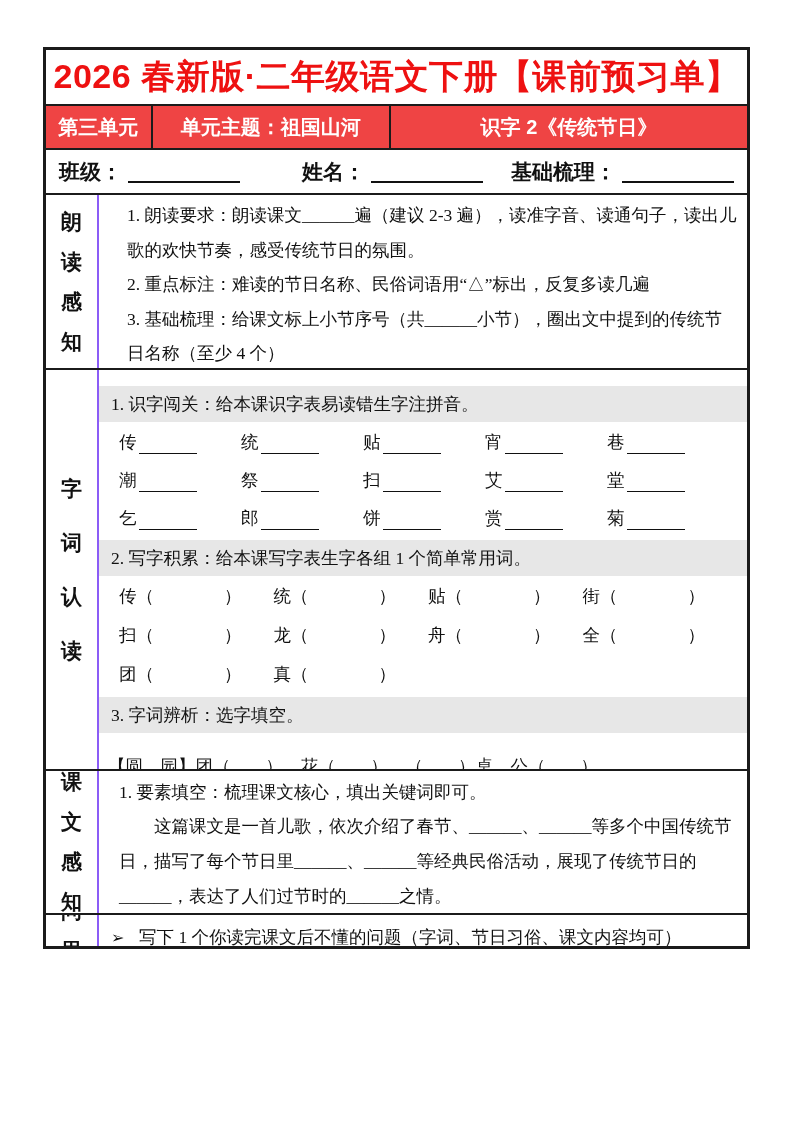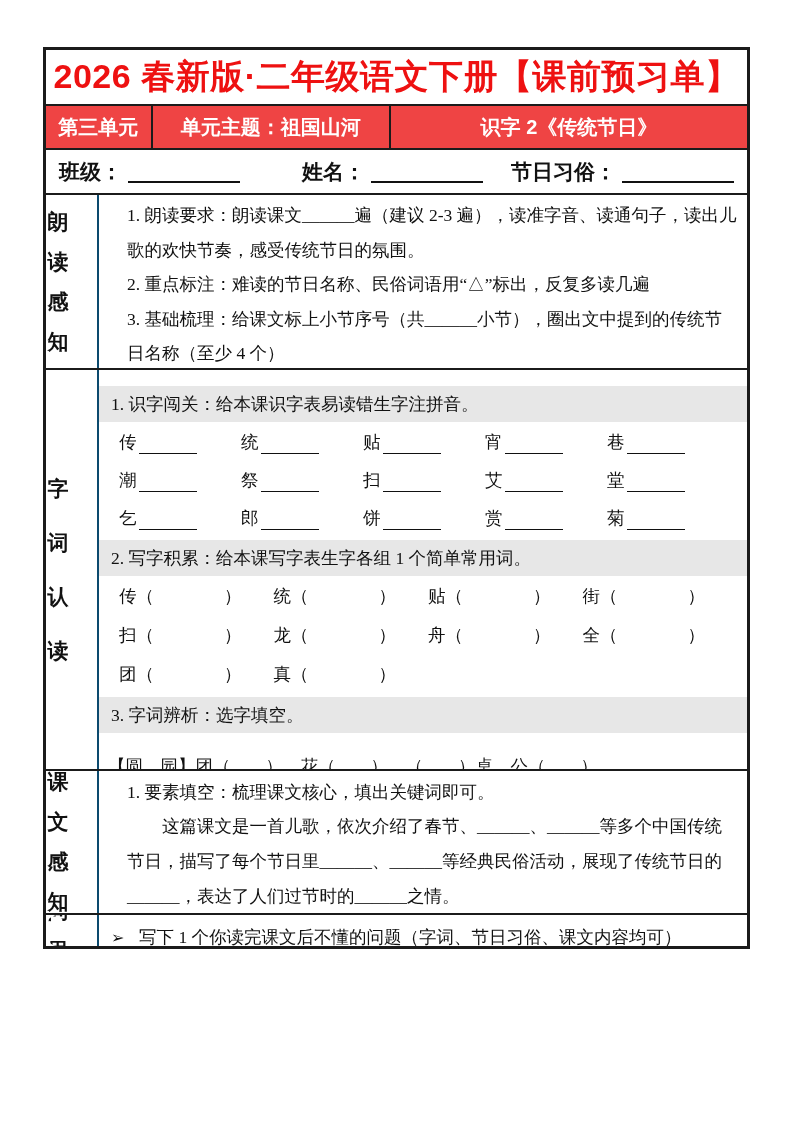--- a/index.html
+++ b/index.html
@@ -38,22 +38,22 @@
   .gap1{ margin-left:62px; } .gap2{ margin-left:28px; }
 
   
   .section{ display:flex; border-bottom:2px solid #1b1b1b; overflow:hidden; }
   .section:last-child{ border-bottom:none;border-radius:12px; }
   .sec-langdu{ flex:0 0 175px; }
   .sec-zici  { flex:0 0 401px; }
   .sec-kewen { flex:0 0 144px; }
   .sec-yiwen { flex:1; }
   .side{
-    width:53px; flex:0 0 53px; border-right:2px solid #0c4a6e;
-    display:flex; align-items:center; justify-content:flex-start;
+    width:53px; flex:0 0 53px; border-right:2px solid #8b5cf6;
+    display:flex; align-items:center; justify-content:center;
   }
   .side-label{
     width:1.15em; font-weight:bold; font-size:21px; line-height:40px;
     text-align:center; word-break:break-all;
   }
   .sec-zici .side-label{ line-height:54px; }
   .content{ flex:1; min-width:0; font-family:"Liberation Serif", serif; font-size:17.5px; }
 
   
   .langdu-items{ padding:3px 10px 0 28px; }
@@ -63,21 +63,21 @@
   .strip{ background:#e7e7e7; padding:5px 12px; line-height:26px; margin-top:4px; }
   .strip.first{ margin-top:16px; }
   .pinyin-row{ display:flex; padding:8px 18px 6px 20px; }
   .pz-cell{ width:20%; display:flex; align-items:flex-end; }
   .pz-blank{ flex:0 0 58px; border-bottom:1.5px solid #111; height:22px; margin-left:2px; }
   .word-row{ display:flex; padding:7px 10px 6px 20px; line-height:26px; }
   .w-cell{ width:25%; white-space:nowrap; }
   .item3-line{ padding:6px 10px 4px 9px; line-height:30px; white-space:nowrap;margin-top:12px; }
 
   
-  .sec-kewen .content{ padding:5px 12px 0 28px; }
+  .sec-kewen .content{ padding:5px 12px 0 20px; }
   .kewen-heading{ line-height:33px; }
   .kewen-body{ line-height:35px; text-indent:2em; }
 
   
   .sec-yiwen .content{ padding:6px 14px 0 12px; display:flex; flex-direction:column; }
   .yiwen-head{ display:flex; line-height:33px; }
   .bullet{ width:28px; flex:0 0 28px; font-family:"DejaVu Sans", sans-serif; font-size:16px; }
   .yiwen-text{ flex:1; }
   .answer-line{ height:36px; border-bottom:1.5px solid #111; margin:0 2px; }
   .answer-line.a1{ margin-top:2px; }
@@ -93,21 +93,21 @@
     <div class="unit-cell u1">第三单元</div>
     <div class="unit-cell u2">单元主题：祖国山河</div>
     <div class="unit-cell u3">识字 2《传统节日》</div>
   </div>
 
   <div class="info-row">
     <span>班级：</span>
     <span class="blank-line"></span>
     <span class="gap1">姓名：</span>
     <span class="blank-line"></span>
-    <span class="gap2">节日习俗：</span>
+    <span class="gap2">基础梳理：</span>
     <span class="blank-line"></span>
   </div>
 
   <div class="section sec-langdu">
     <div class="side">
       <div class="side-label">朗读感知</div>
     </div>
     <div class="content langdu-items">
       <p>1. 朗读要求：朗读课文______遍（建议 2-3 遍），读准字音、读通句子，读出儿歌的欢快节奏，感受传统节日的氛围。</p>
       <p>2. 重点标注：难读的节日名称、民俗词语用“△”标出，反复多读几遍</p>

